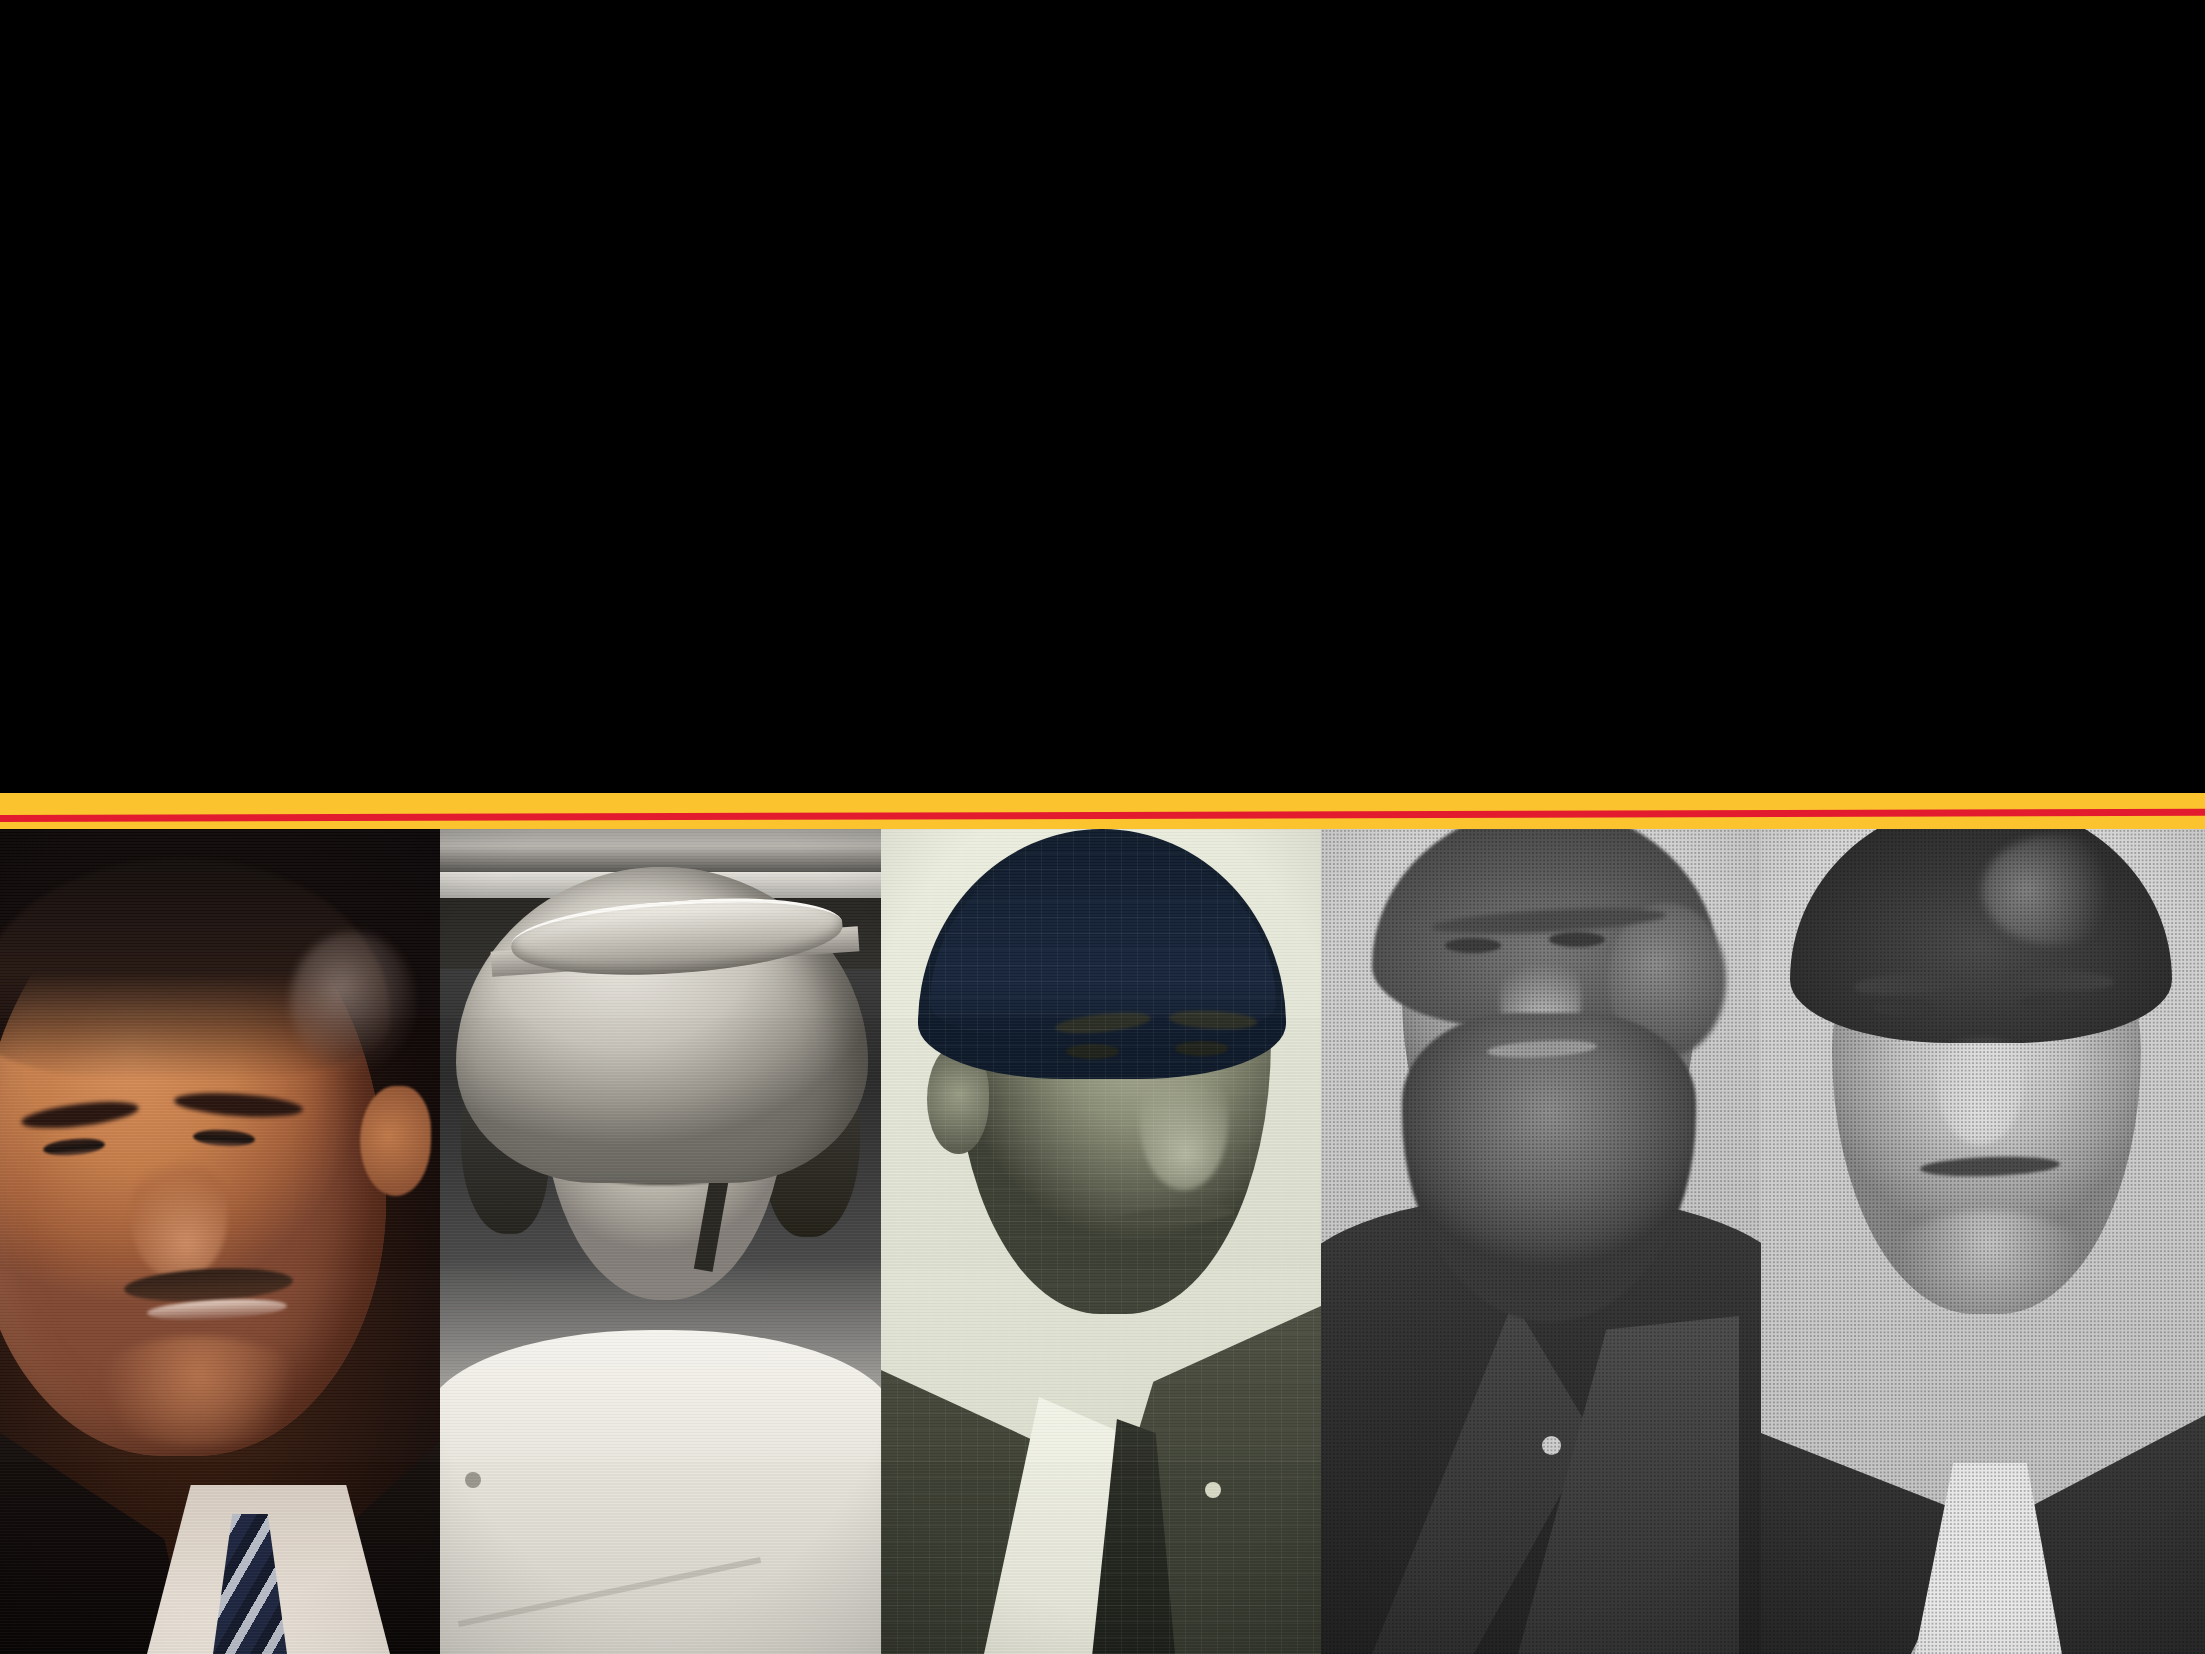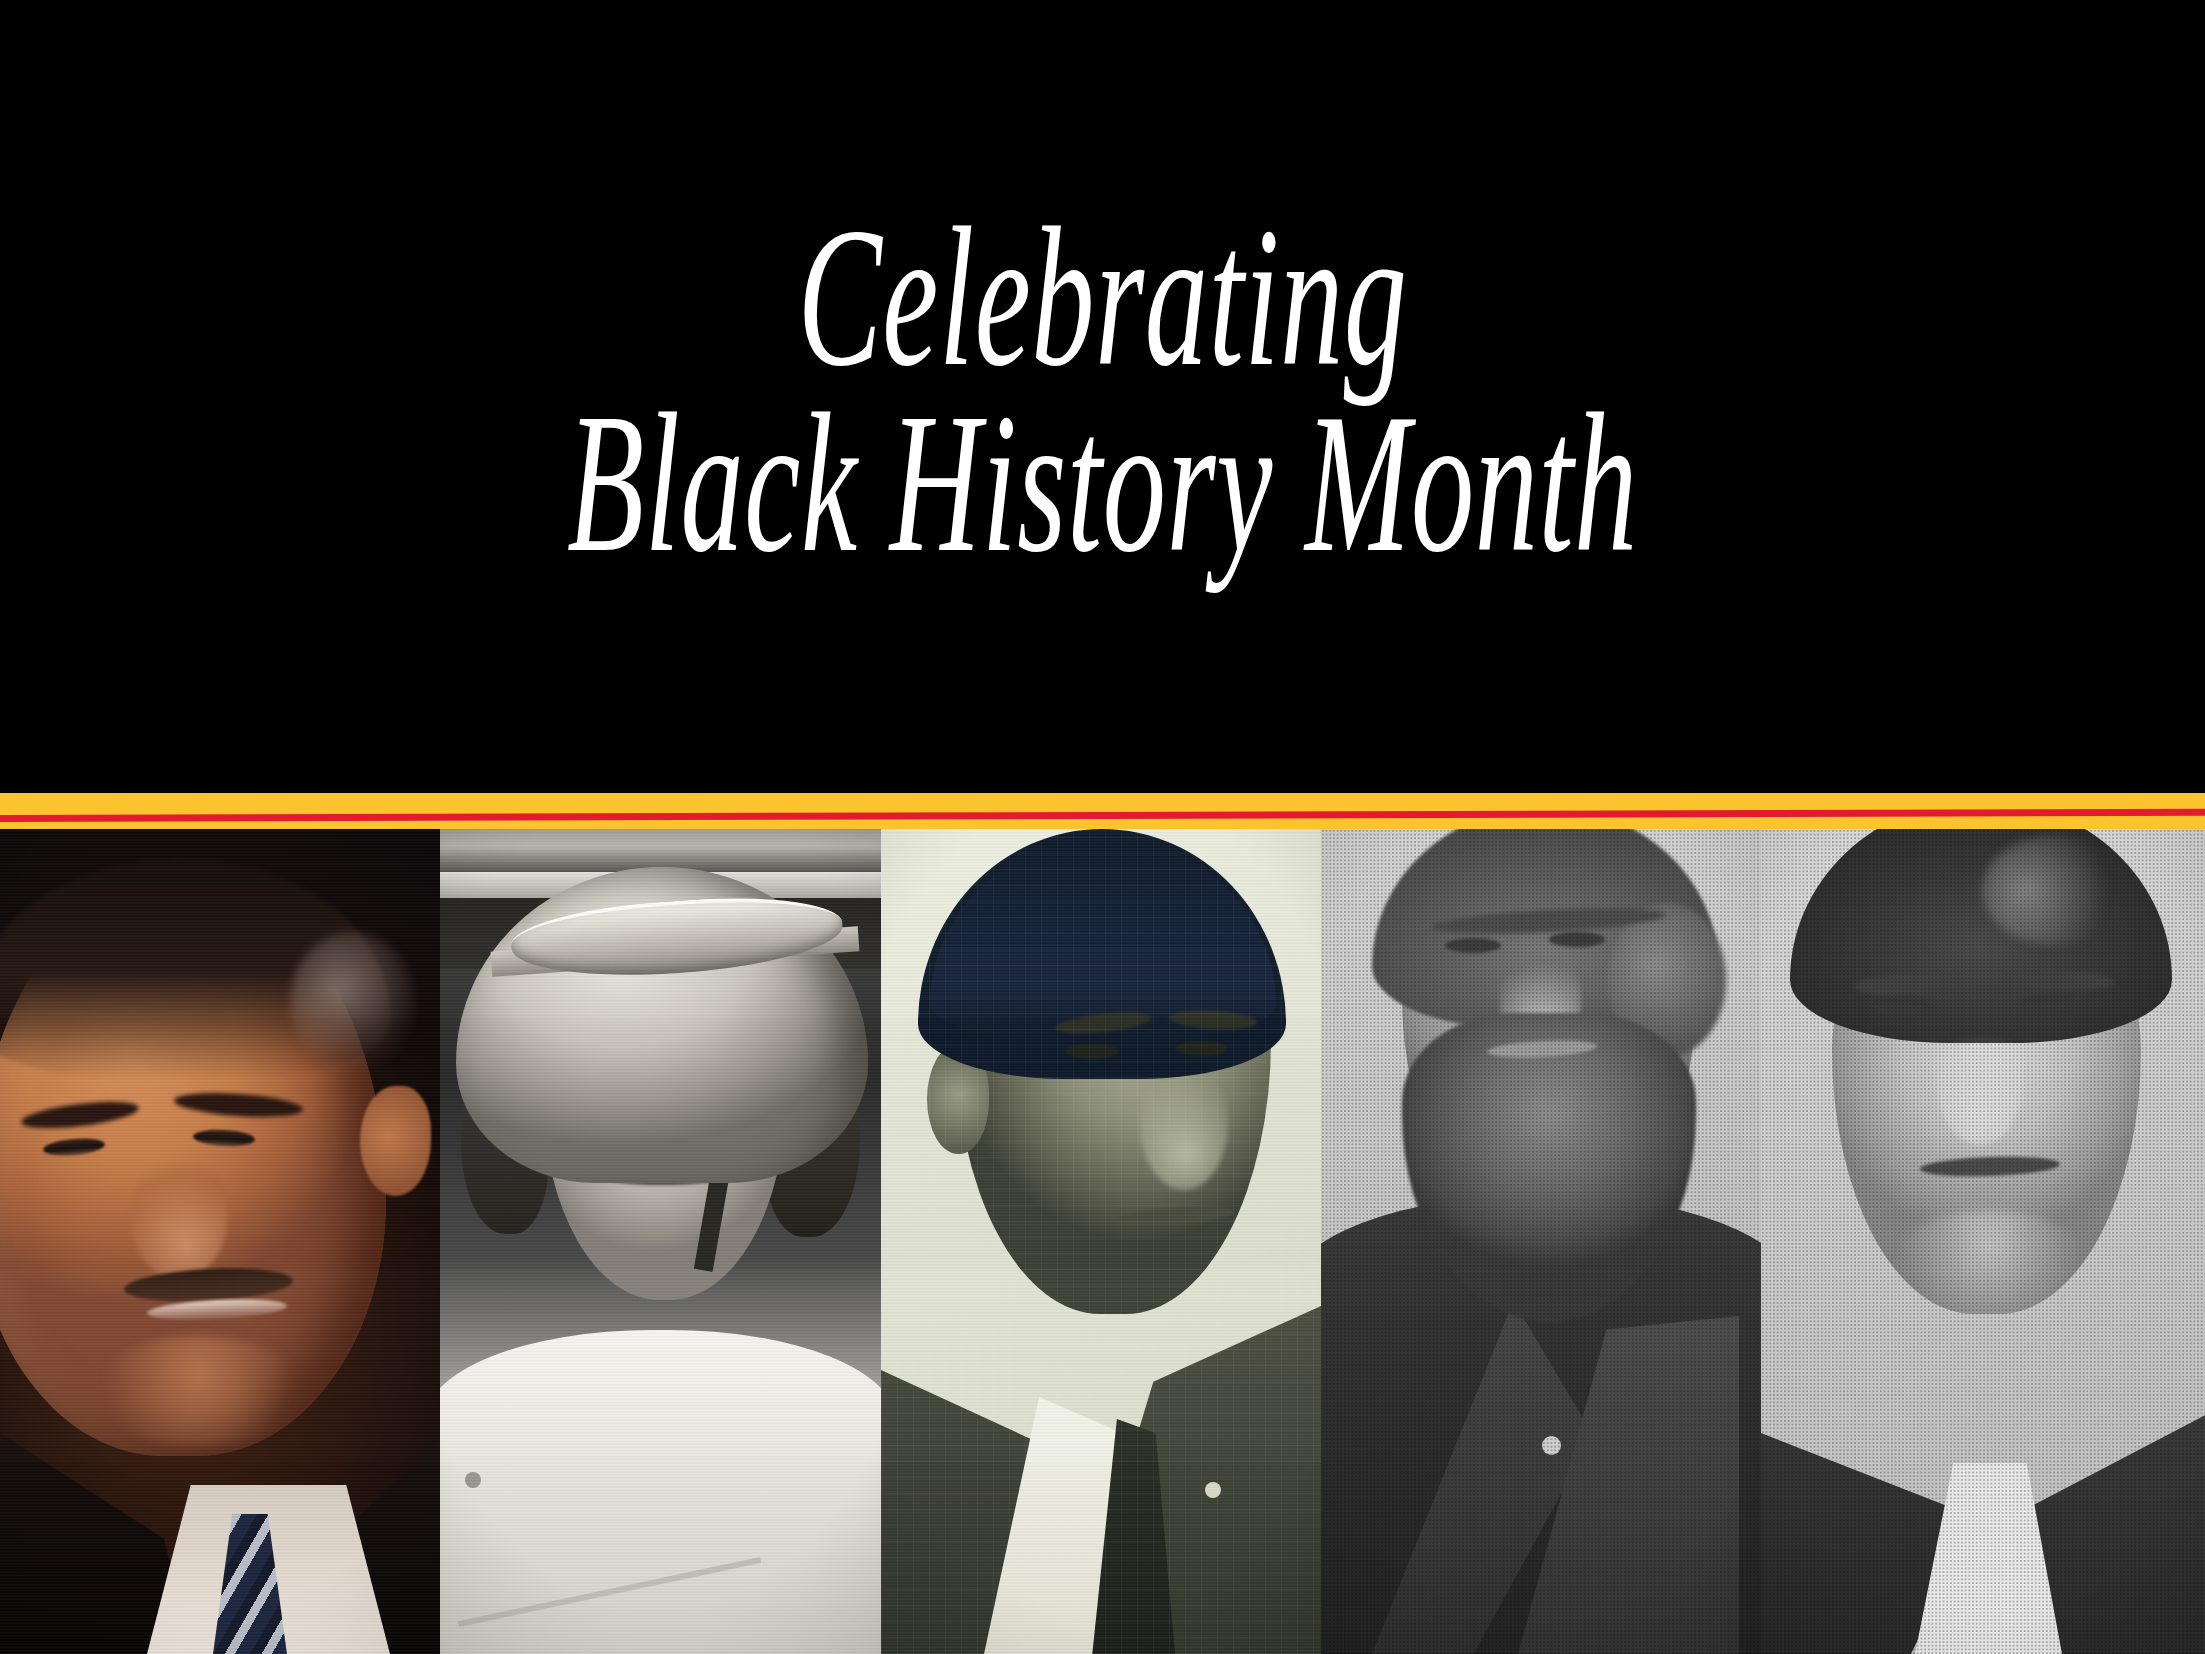--- a/index.html
+++ b/index.html
@@ -677,24 +677,20 @@
   }
 </style>
 </head>
 <body>
 
 <div id="poster">
 
   <div class="hero">
 
 
-    <div class="headline">
-      <span class="headline-line l1">Celebrating</span>
-      <span class="headline-line l2">Black History Month</span>
-    </div>
   </div>
 
   <div class="divider">
     <div class="divider-rule"></div>
   </div>
 
   <div class="strip">
 
     <div class="photo p1">
       <div class="scene">

